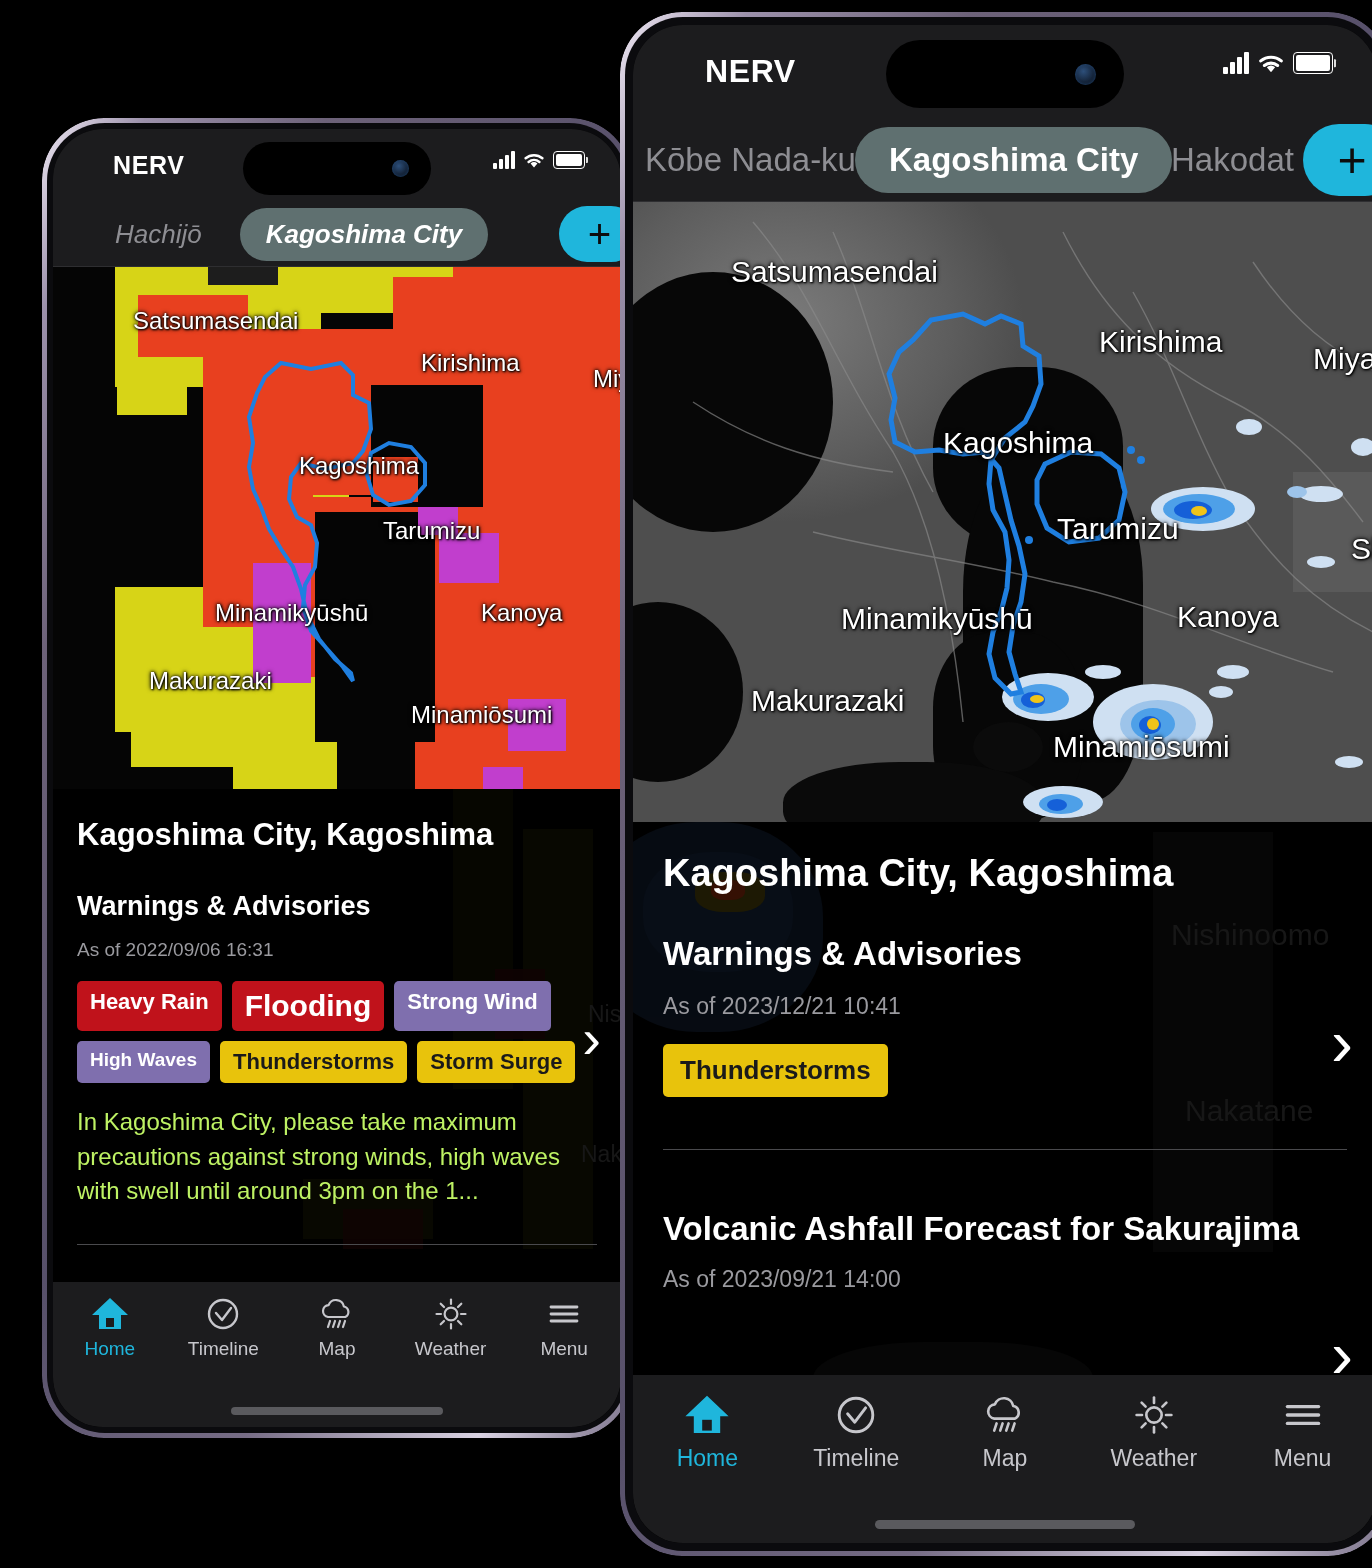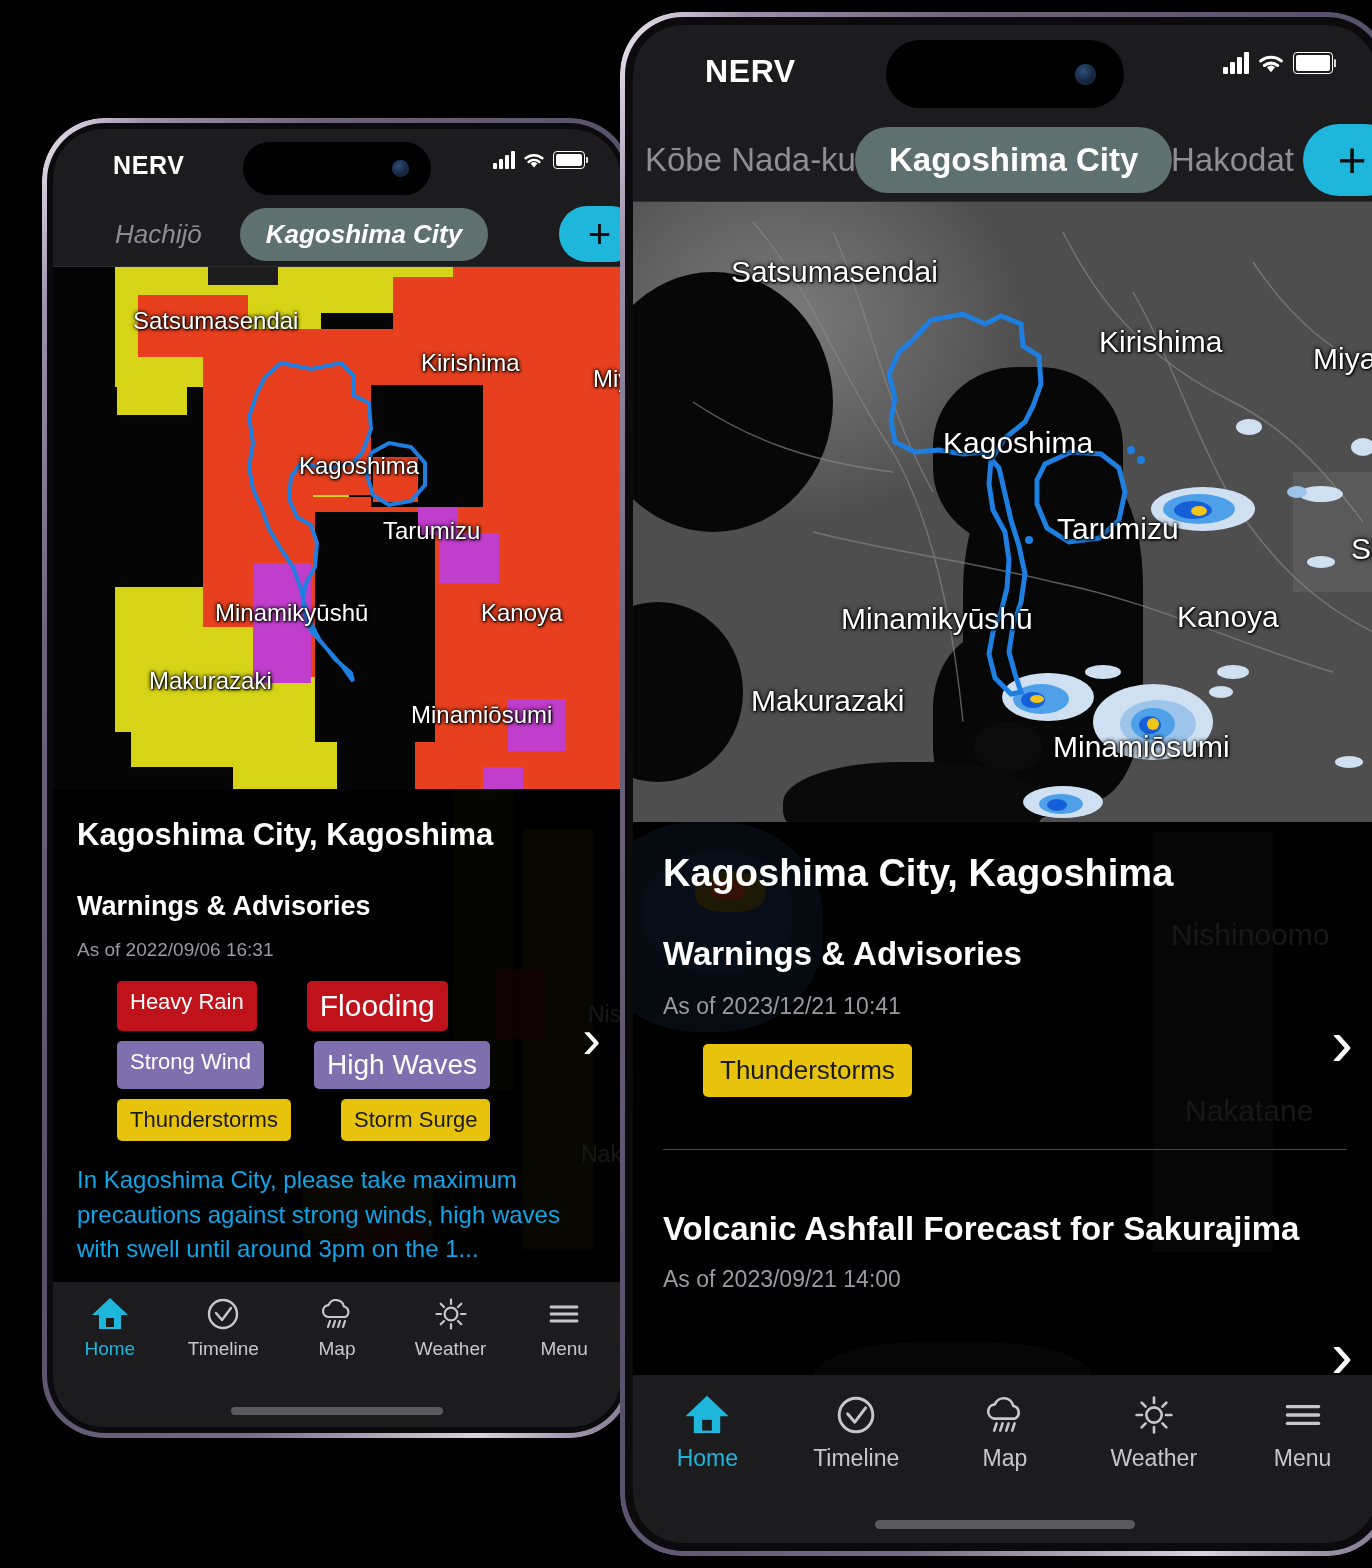--- a/index.html
+++ b/index.html
@@ -57,26 +57,26 @@
 
   
   .content{position:relative;background:#000;overflow:hidden;}
   .bgmap{position:absolute;inset:0;opacity:.5;pointer-events:none;}
   .bglabel{position:absolute;color:#2e2e2e;white-space:nowrap;}
   .inner{position:relative;}
   .place{color:#fff;font-weight:bold;}
   .sect{color:#fff;font-weight:bold;}
   .asof{color:#9a9a9f;}
   .badges{display:flex;flex-wrap:wrap;}
-  .badge{font-weight:normal;border-radius:5px;display:inline-block;margin-left:40px;}
+  .badge{font-weight:bold;border-radius:5px;display:inline-block;}
   .b-red{background:#c0121b;color:#fff;}
   .b-purple{background:#7f6fae;color:#fff;}
   .b-yellow{background:#e8c30c;color:#1a1a1a;}
   .desc{color:#d7d7d9;}
-  .desc-dim{color:#0ea5e9;}
+  .desc-dim{color:#bef264;}
   .divider{height:1px;background:#4a4a4d;}
   .chev{position:absolute;color:#fff;font-weight:300;line-height:1;}
 
   
   .tabbar{position:absolute;left:0;right:0;bottom:0;background:#1c1c1e;}
   .tabs{display:flex;align-items:flex-start;justify-content:space-around;}
   .tab{display:flex;flex-direction:column;align-items:center;flex:1;}
   .tab .lbl{color:#c7c7cc;}
   .tab.active .lbl{color:#1fb6dc;}
   .homebar{position:absolute;left:50%;transform:translateX(-50%);
@@ -196,21 +196,21 @@
 
       <div class="inner" style="padding:28px 24px 0 24px;">
         <div class="place" style="font-size:31px;">Kagoshima City, Kagoshima</div>
         <div class="sect" style="font-size:27px;margin-top:38px;">Warnings &amp; Advisories</div>
         <div class="asof" style="font-size:19px;margin-top:17px;">As of 2022/09/06  16:31</div>
 
         <div class="badges" style="margin-top:20px;gap:10px;">
           <span class="badge b-red" style="font-size:22px;padding:8px 13px;">Heavy Rain</span>
           <span class="badge b-red" style="font-size:30px;padding:8px 13px;">Flooding</span>
           <span class="badge b-purple" style="font-size:22px;padding:8px 13px;">Strong Wind</span>
-          <span class="badge b-purple" style="font-size:28px;padding:8px 13px;">High Waves</span>
+          <span class="badge b-purple" style="font-size:19px;padding:8px 13px;">High Waves</span>
           <span class="badge b-yellow" style="font-size:22px;padding:8px 13px;">Thunderstorms</span>
           <span class="badge b-yellow" style="font-size:22px;padding:8px 13px;">Storm Surge</span>
         </div>
 
         <div class="desc-dim" style="font-size:24px;line-height:1.44;margin-top:22px;max-height:105px;overflow:hidden;">In Kagoshima City, please take maximum precautions against strong winds, high waves with swell until around 3pm on the 1...</div>
 
         <div class="divider" style="margin-top:35px;"></div>
         <div class="redarc" style="left:24px;top:574px;width:46px;height:22px;"></div>
       </div>
 

